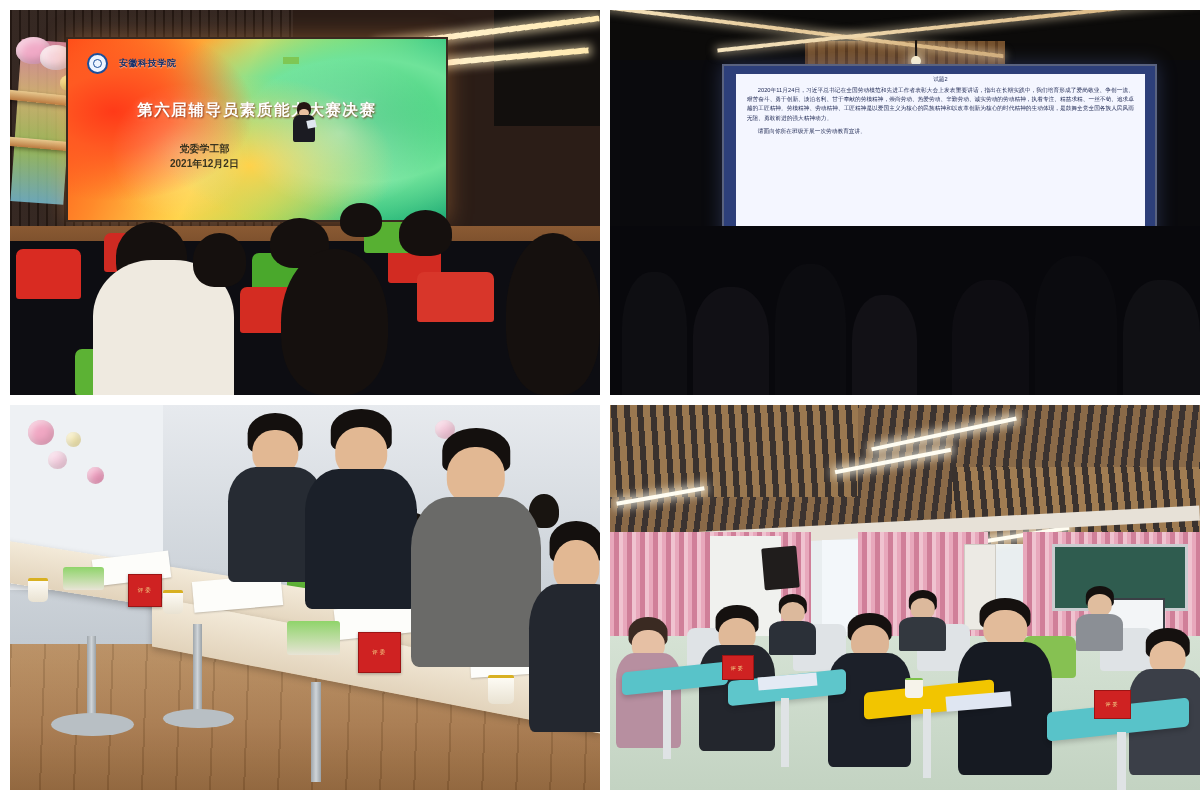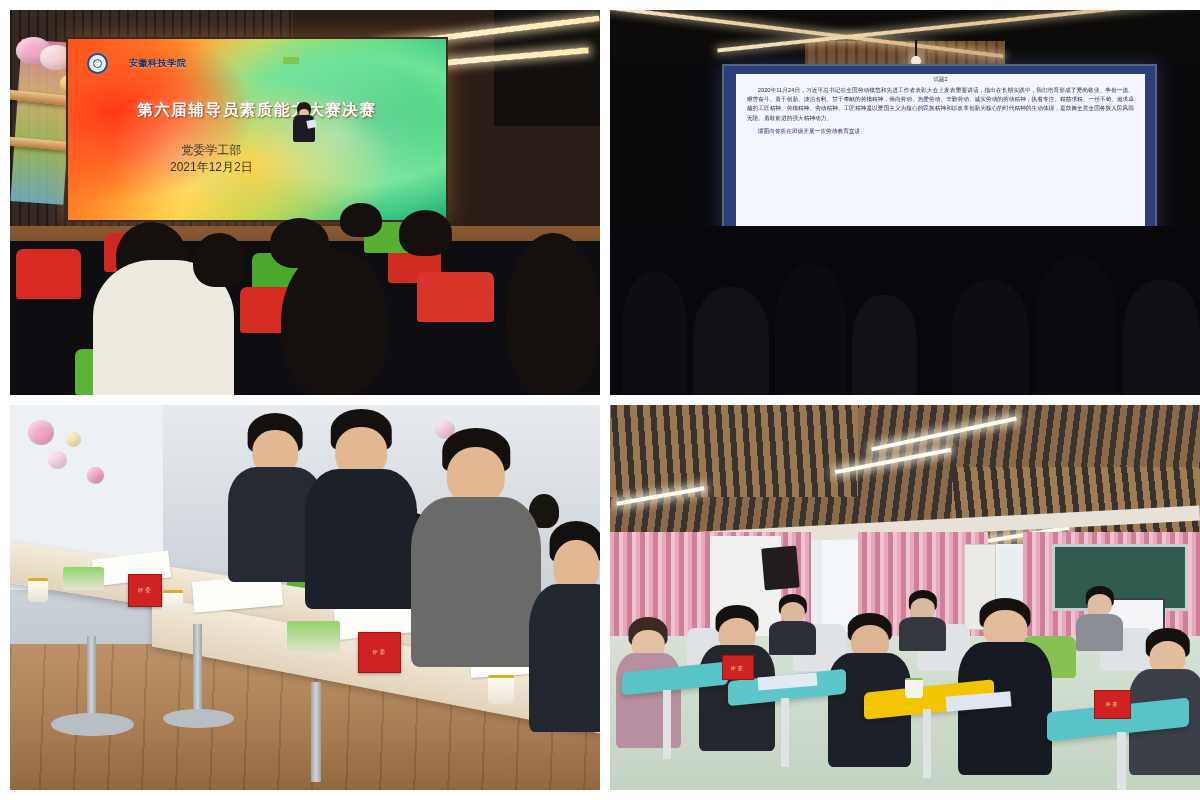--- a/index.html
+++ b/index.html
@@ -41,28 +41,28 @@
   .p1 .screen{position:absolute;left:9.5%;top:7%;width:64%;height:47%;border:2px solid #3a2a20;
     background:
       radial-gradient(ellipse 60% 80% at 12% 40%,#ff3a18 0%,#ff5a22 26%,rgba(255,120,40,0) 62%),
       radial-gradient(ellipse 70% 90% at 48% 70%,#ffd24a 0%,rgba(255,210,74,0) 55%),
       radial-gradient(ellipse 80% 90% at 78% 45%,#27c26a 0%,#6fe39a 38%,rgba(120,230,170,0) 72%),
       linear-gradient(115deg,#ff4a16 0%,#ff8a2a 22%,#ffd64d 42%,#9ada58 60%,#28bf79 78%,#0f9f6d 100%);
     box-shadow:0 0 22px rgba(255,160,80,.35);overflow:hidden;}
   .p1 .swirl{position:absolute;inset:0;
     background:radial-gradient(ellipse 45% 70% at 72% 52%,rgba(255,255,255,.42),rgba(255,255,255,0) 60%),
                radial-gradient(ellipse 30% 60% at 30% 62%,rgba(255,255,255,.26),rgba(255,255,255,0) 62%);}
-  .p1 .logo{position:absolute;left:5%;top:8%;display:flex;align-items:center;gap:21px;}
+  .p1 .logo{position:absolute;left:5%;top:8%;display:flex;align-items:center;gap:11px;}
   .p1 .logomark{width:17px;height:17px;border-radius:50%;border:2px solid #1a4f9c;background:#eef4ff;
     display:flex;align-items:center;justify-content:center;}
   .p1 .logomark i{display:block;width:7px;height:7px;border-radius:50%;border:1.5px solid #1a4f9c;}
   .p1 .logotext{font-size:9px;color:#10306e;font-weight:bold;letter-spacing:.6px;text-shadow:0 1px 1px rgba(255,255,255,.5);}
   .p1 .ptitle{position:absolute;left:0;right:0;top:34%;text-align:center;font-size:15.5px;font-weight:bold;
     color:#ffffff;letter-spacing:1.6px;text-shadow:1px 1px 2px rgba(120,30,0,.75),0 0 7px rgba(255,255,255,.25);}
-  .p1 .psub{position:absolute;left:27%;top:57%;font-size:12px;line-height:1.45;color:#3a3520;font-weight:normal;text-align:center;}
+  .p1 .psub{position:absolute;left:27%;top:57%;font-size:10px;line-height:1.45;color:#3a3520;font-weight:bold;text-align:center;}
   .p1 .greenbadge{position:absolute;left:57%;top:10%;width:16px;height:7px;background:#7fc24a;opacity:.85;}
 
   .p1 .speaker{position:absolute;left:59%;top:35%;width:7%;height:22%;}
   .p1 .spk-hair{position:absolute;left:22%;top:0;width:56%;height:34%;background:#241712;border-radius:50% 50% 42% 42%;}
   .p1 .spk-face{position:absolute;left:30%;top:16%;width:40%;height:22%;background:#e8c0a0;border-radius:45%;}
   .p1 .spk-body{position:absolute;left:10%;top:32%;width:80%;height:68%;background:#1b1b22;border-radius:28% 28% 8% 8%;}
   .p1 .spk-paper{position:absolute;left:62%;top:44%;width:34%;height:20%;background:#dfe6ef;transform:rotate(-12deg);}
 
   .p1 .stagefloor{position:absolute;left:0;top:56%;width:100%;height:10%;
     background:linear-gradient(180deg,#8a5a33,#6e4526);}

